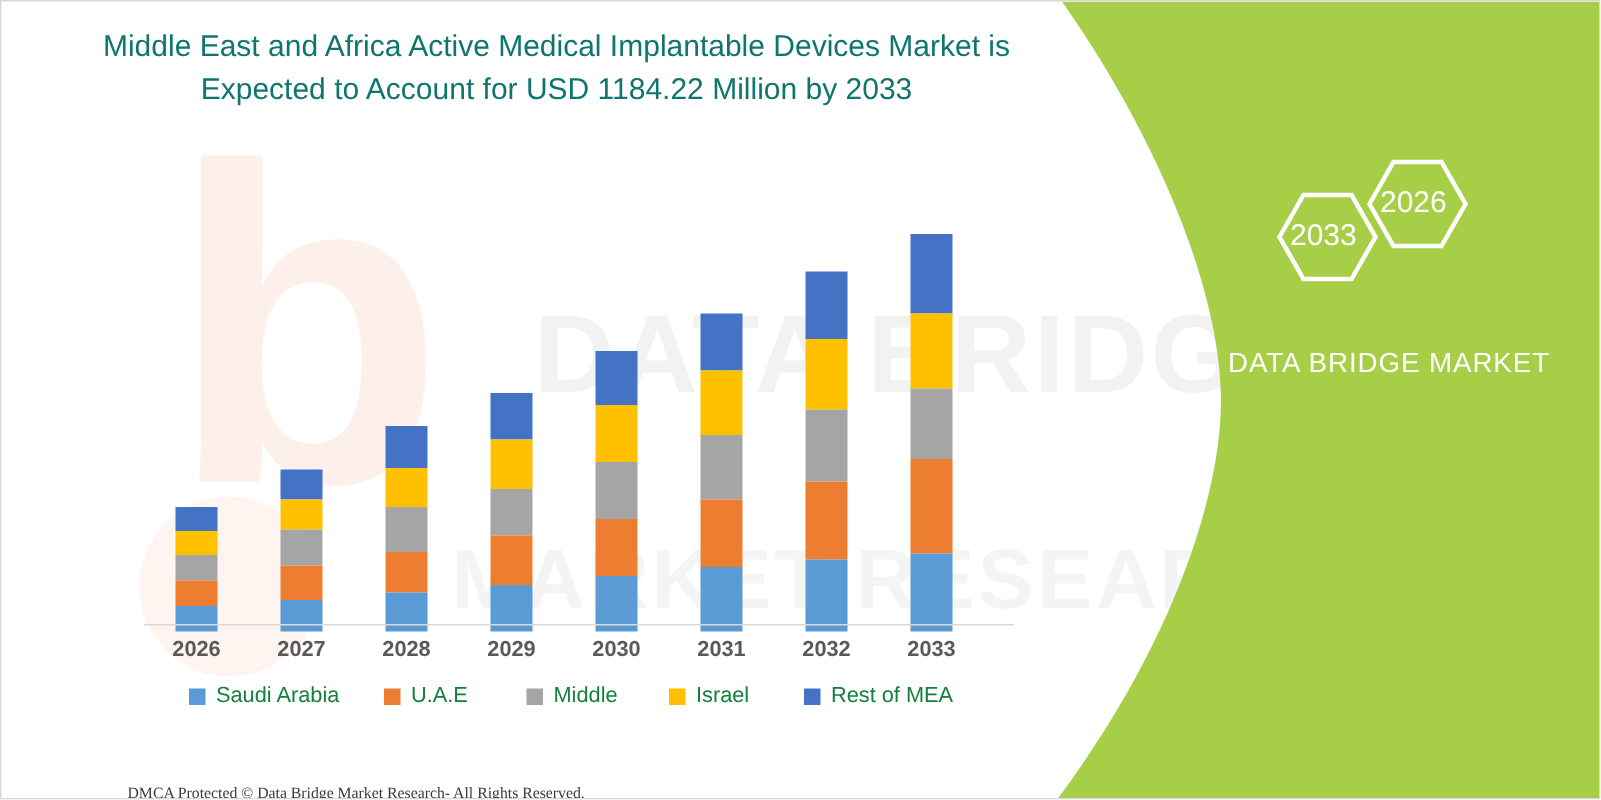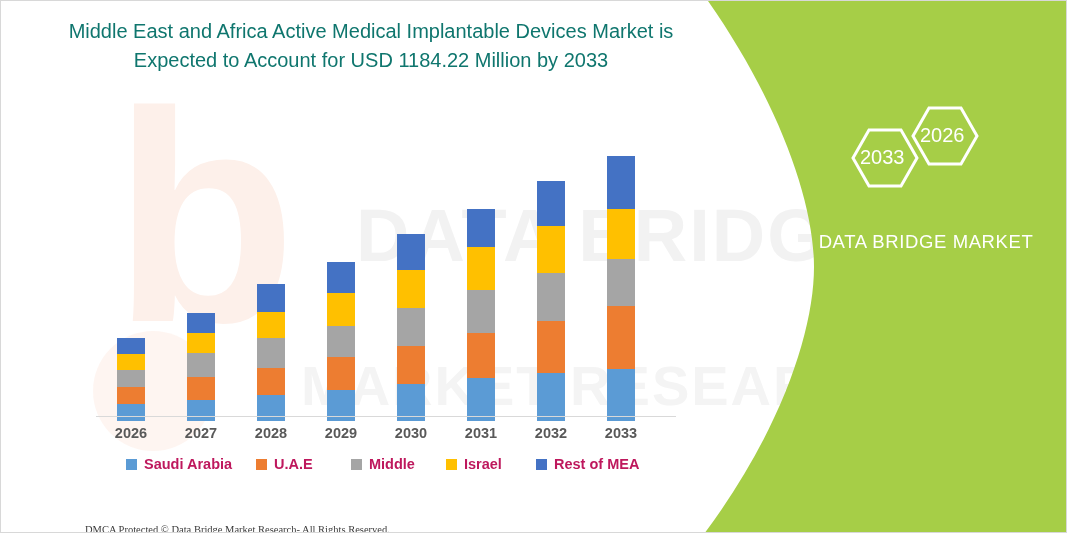--- a/index.html
+++ b/index.html
@@ -70,21 +70,21 @@
     font-size:14.5px;font-weight:700;color:#595959;
     top:0;
   }
 
   
   .legend{
     position:absolute;left:95px;top:455px;width:580px;height:22px;
   }
   .leg-item{
     position:absolute;display:flex;align-items:center;gap:7px;
-    font-size:14.5px;font-weight:700;color:#be185d;white-space:nowrap;text-align:center;
+    font-size:14.5px;font-weight:400;color:#15803d;white-space:nowrap;text-align:center;
   }
   .swatch{width:11px;height:11px;display:inline-block;flex:none;}
 
   
   .footer{
     position:absolute;top:507px;left:0;width:720px;height:20px;
     font-family:"Liberation Serif", serif;
     font-size:10.5px;color:#3a3a3a;
   }
   .foot-left{position:absolute;left:84px;top:16px;white-space:nowrap;}

